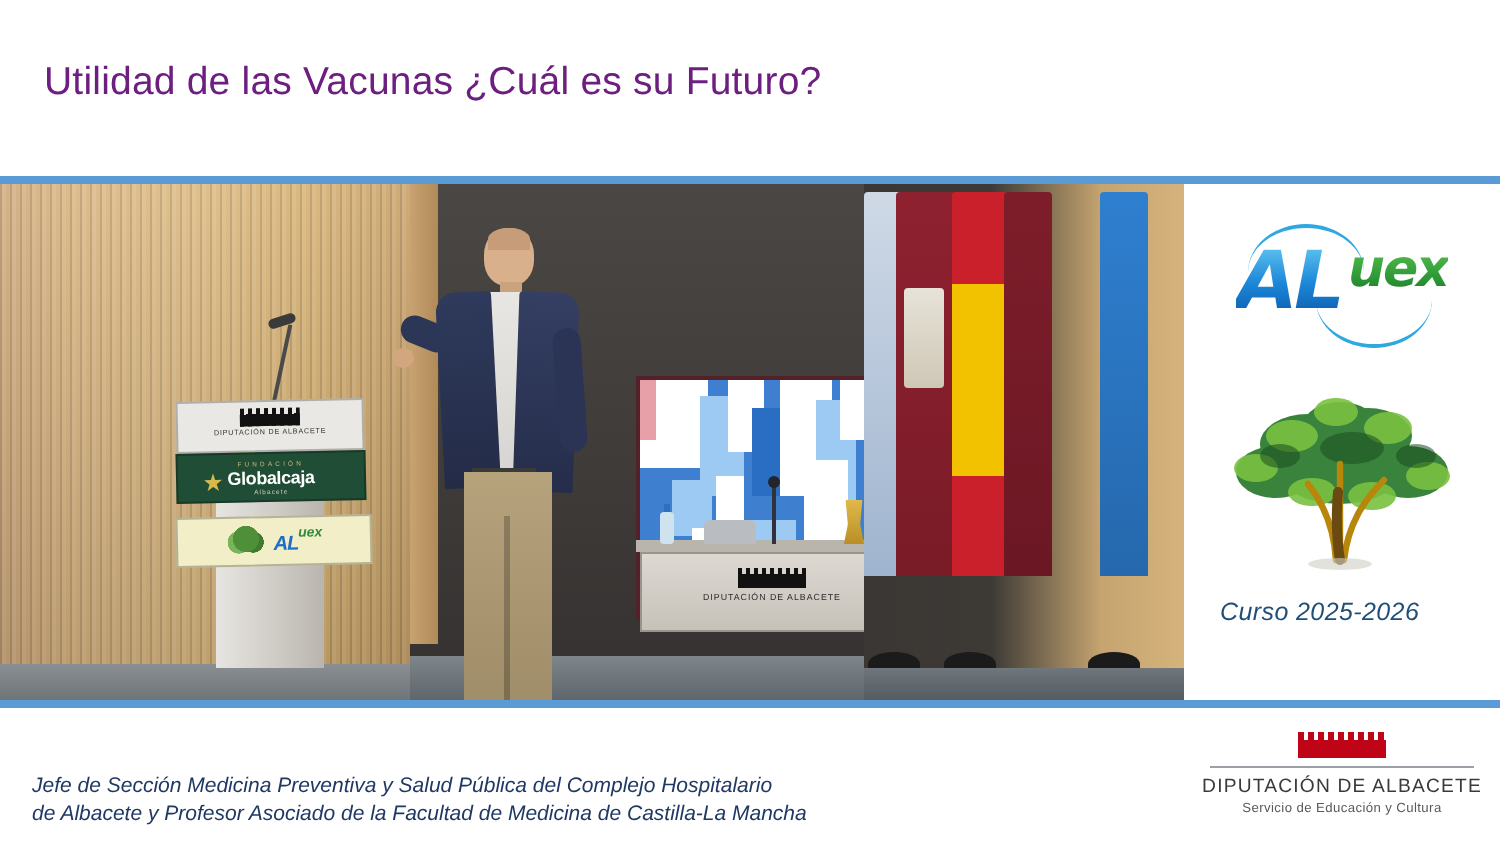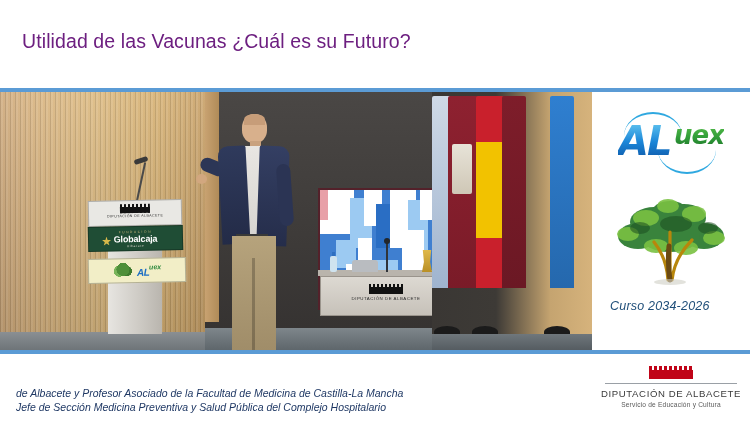--- a/index.html
+++ b/index.html
@@ -420,28 +420,28 @@
         <g fill="#1b4d20" opacity="0.55">
           <ellipse cx="66" cy="36" rx="16" ry="8"></ellipse>
           <ellipse cx="30" cy="40" rx="10" ry="6"></ellipse>
           <ellipse cx="98" cy="40" rx="10" ry="6"></ellipse>
         </g>
         <path d="M58 92 C57 76 52 64 44 54 M62 92 C64 74 72 62 82 52 M60 92 C60 70 60 58 60 44" stroke="#b8860b" stroke-width="3.2" fill="none" stroke-linecap="round"></path>
         <path d="M60 92 C58 80 58 70 59 58" stroke="#6b4a12" stroke-width="5" fill="none" stroke-linecap="round"></path>
         <ellipse cx="60" cy="94" rx="16" ry="3" fill="#cfcfc4" opacity="0.6"></ellipse>
       </svg>
 
-      <div class="curso">Curso 2034-2026</div>
+      <div class="curso">Curso 2025-2026</div>
     </div>
   </div>
 
   <div class="footer">
     <div class="speaker-role">
+      <div>Jefe de Sección Medicina Preventiva y Salud Pública del Complejo Hospitalario</div>
       <div>de Albacete y Profesor Asociado de la Facultad de Medicina de Castilla-La Mancha</div>
-      <div>Jefe de Sección Medicina Preventiva y Salud Pública del Complejo Hospitalario</div>
     </div>
     <div class="dip-logo">
       <div class="dip-crest"></div>
       <div class="dip-rule"></div>
       <div class="dip-name">DIPUTACIÓN DE ALBACETE</div>
       <div class="dip-sub">Servicio de Educación y Cultura</div>
     </div>
   </div>
 
 </div>

